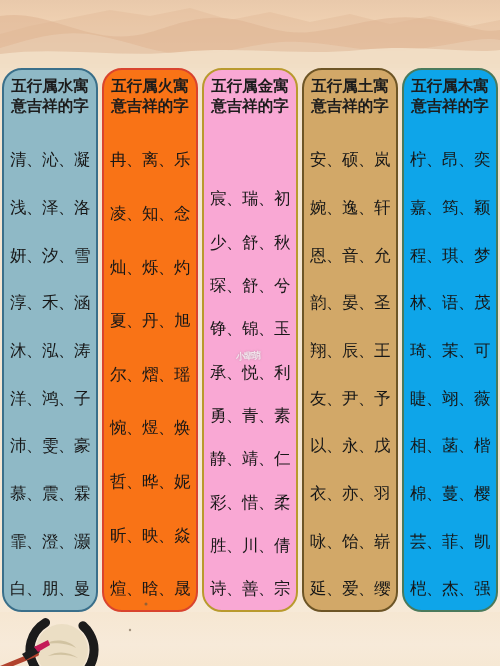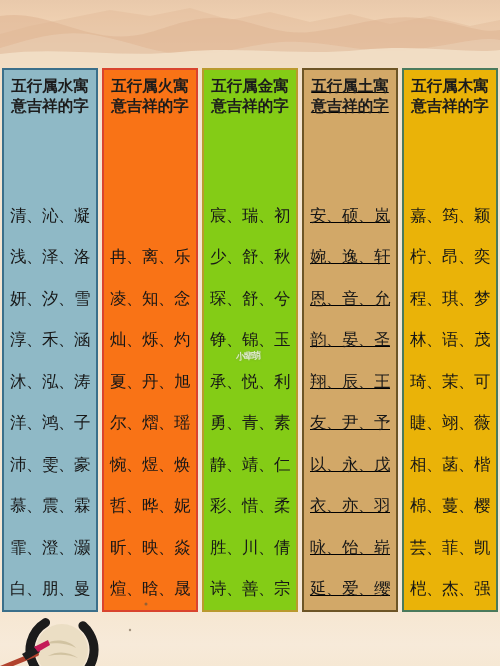--- a/index.html
+++ b/index.html
@@ -58,38 +58,39 @@
     z-index: 5;
   }
 
   .col {
     flex: 1 1 0;
     display: flex;
     flex-direction: column;
     border-style: solid;
     border-width: 2px;
     box-sizing: border-box;
+    border-radius: 20px;
   }
 
   .col-head {
     padding: 7px 3px 9px 3px;
     font-size: 15.5px;
     line-height: 1.28;
     font-weight: 700;
     color: #1c1c1c;
     text-align: center;
     letter-spacing: 0px;
     white-space: pre-line;
   }
 
   .col-body {
     flex: 1 1 auto;
     display: flex;
     flex-direction: column;
-    justify-content: flex-end;
+    justify-content: space-between;
     padding-top: 14px;
   }
 
   .row {
     height: 41.5px;
     display: flex;
     align-items: center;
     justify-content: center;
     font-size: 16.5px;
     color: #171717;
@@ -198,60 +199,60 @@
       <div class="row">灿、烁、灼</div>
       <div class="row">夏、丹、旭</div>
       <div class="row">尔、熠、瑶</div>
       <div class="row">惋、煜、焕</div>
       <div class="row">哲、晔、妮</div>
       <div class="row">昕、映、焱</div>
       <div class="row">煊、晗、晟</div>
     </div>
   </div>
 
-  <div class="col" style="background: #84cc16; border-color: rgb(185, 154, 46); gap: 39px;">
+  <div class="col" style="background: #f9a8d4; border-color: rgb(185, 154, 46); gap: 39px;">
     <div class="col-head">五行属金寓
 意吉祥的字</div>
     <div class="col-body">
       <div class="row">宸、瑞、初</div>
       <div class="row">少、舒、秋</div>
       <div class="row">琛、舒、兮</div>
       <div class="row">铮、锦、玉</div>
       <div class="row">承、悦、利</div>
       <div class="row">勇、青、素</div>
       <div class="row">静、靖、仁</div>
       <div class="row">彩、惜、柔</div>
       <div class="row">胜、川、倩</div>
       <div class="row">诗、善、宗</div>
     </div>
   </div>
 
-  <div class="col" style="background: rgb(210, 168, 104); border-color: rgb(109, 85, 38); text-decoration: underline;">
+  <div class="col" style="background: rgb(210, 168, 104); border-color: rgb(109, 85, 38);">
     <div class="col-head">五行属土寓
 意吉祥的字</div>
     <div class="col-body">
       <div class="row">安、硕、岚</div>
       <div class="row">婉、逸、轩</div>
       <div class="row">恩、音、允</div>
       <div class="row">韵、晏、圣</div>
       <div class="row">翔、辰、王</div>
       <div class="row">友、尹、予</div>
       <div class="row">以、永、戊</div>
       <div class="row">衣、亦、羽</div>
       <div class="row">咏、饴、崭</div>
       <div class="row">延、爱、缨</div>
     </div>
   </div>
 
-  <div class="col" style="background: #eab308; border-color: rgb(74, 122, 92);">
+  <div class="col" style="background: #0ea5e9; border-color: rgb(74, 122, 92);">
     <div class="col-head">五行属木寓
 意吉祥的字</div>
     <div class="col-body">
+      <div class="row">柠、昂、奕</div>
       <div class="row">嘉、筠、颖</div>
-      <div class="row">柠、昂、奕</div>
       <div class="row">程、琪、梦</div>
       <div class="row">林、语、茂</div>
       <div class="row">琦、茉、可</div>
       <div class="row">睫、翊、薇</div>
       <div class="row">相、菡、楷</div>
       <div class="row">棉、蔓、樱</div>
       <div class="row">芸、菲、凯</div>
       <div class="row">桤、杰、强</div>
     </div>
   </div>

